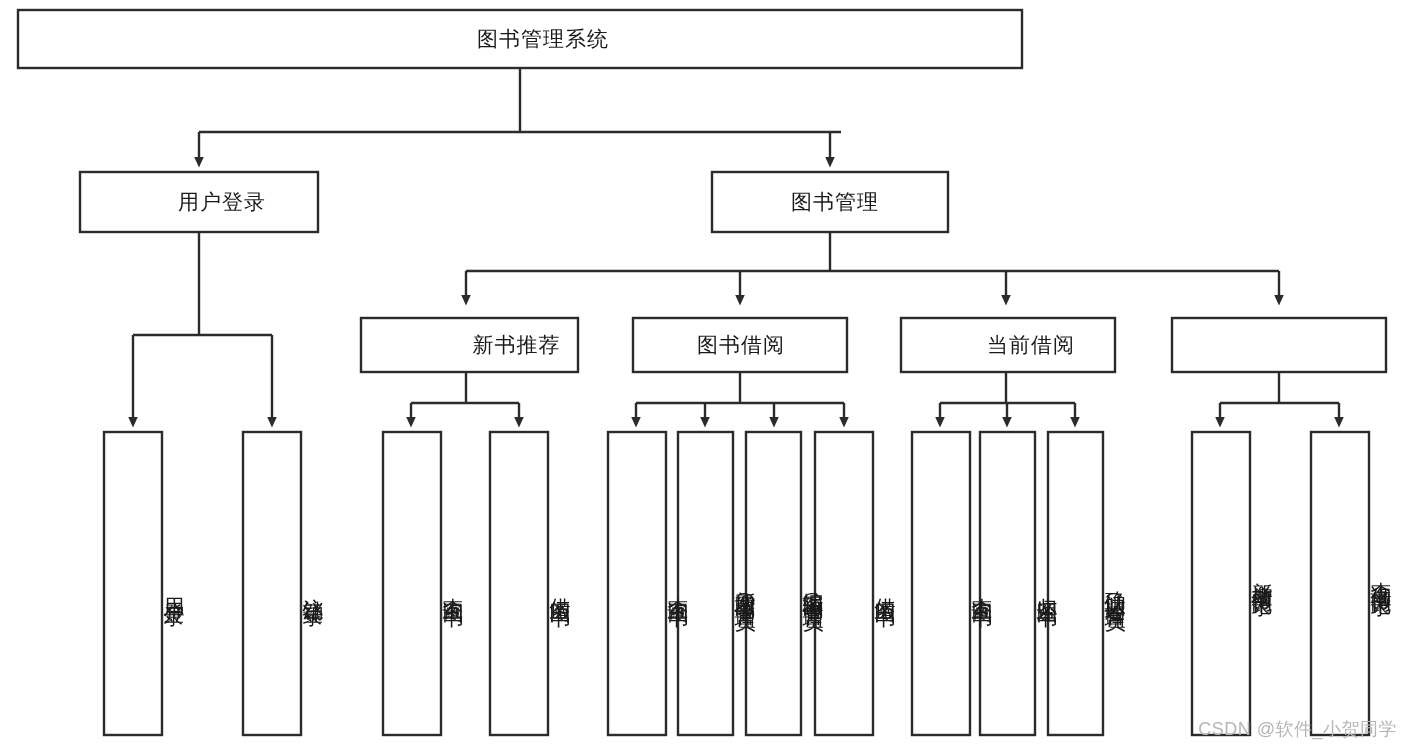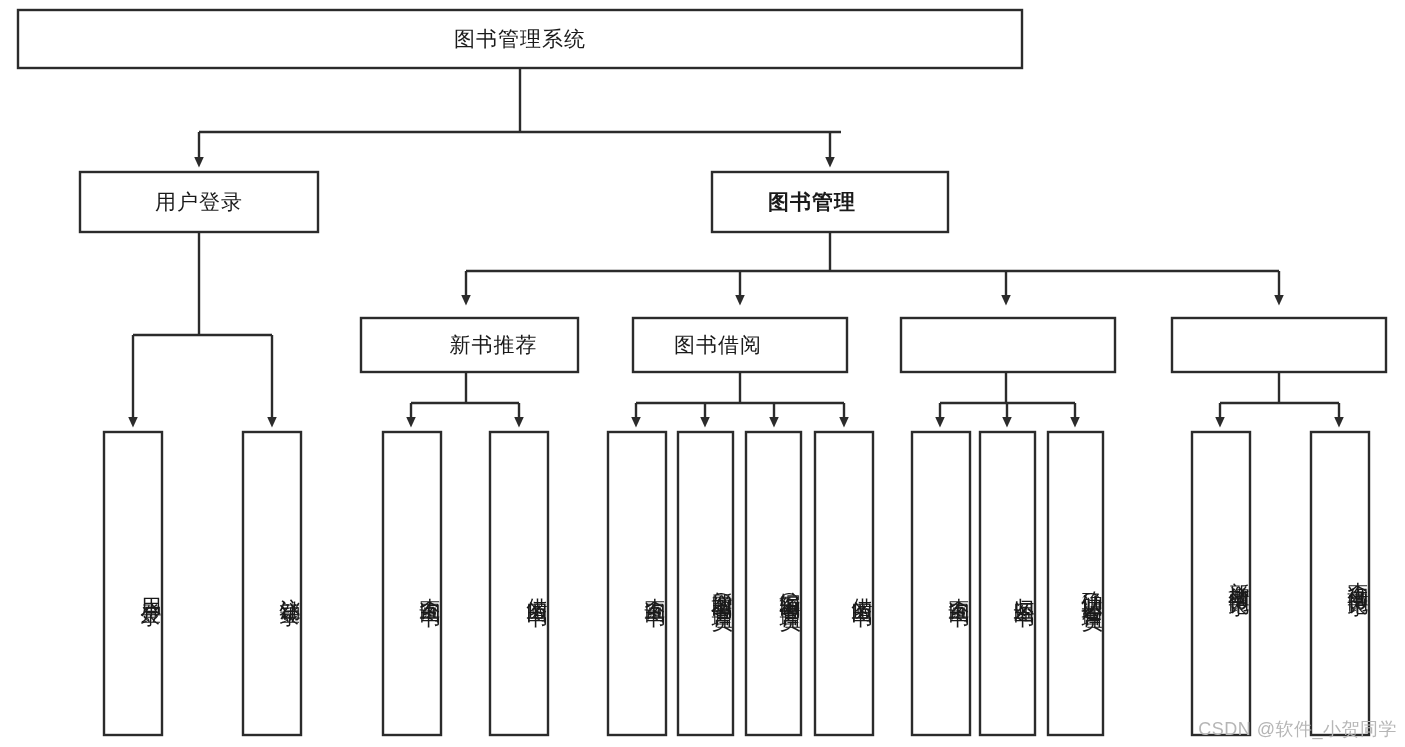--- a/index.html
+++ b/index.html
@@ -38,20 +38,21 @@
   .label {
     position: absolute;
     display: flex;
     align-items: center;
     justify-content: center;
     color: #1a1a1a;
     font-family: "Liberation Sans", "DejaVu Sans", sans-serif;
     text-align: left;
     line-height: 1.05;
     user-select: none;
+    margin-left: 23px;
   }
   .label.horizontal {
     font-size: 21px;
     letter-spacing: 1px;
   }
   .label.vertical {
     writing-mode: vertical-rl;
     text-orientation: upright;
     font-size: 21px;
     letter-spacing: 3px;
@@ -166,24 +167,25 @@
     <rect class="node-box" x="980" y="432" width="55" height="303"></rect>
     <rect class="node-box" x="1048" y="432" width="55" height="303"></rect>
 
     <rect class="node-box" x="1192" y="432" width="58" height="303"></rect>
     <rect class="node-box" x="1311" y="432" width="58" height="303"></rect>
   </svg>
 
   <div class="label horizontal" style="left:18px; top:10px; width:1004px; height:58px;">图书管理系统</div>
 
   <div class="label horizontal" style="left:80px; top:172px; width:238px; height:60px;">用户登录</div>
-  <div class="label horizontal" style="left:712px; top:172px; width:200px; height:60px;font-weight:bold;">图书管理</div>
+  <div class="label horizontal" style="left:712px; top:172px; width:200px; height:60px;">图书管理</div>
 
   <div class="label horizontal" style="left:361px; top:318px; width:217px; height:54px;padding-left:48px;">新书推荐</div>
   <div class="label horizontal" style="left:633px; top:318px; width:170px; height:54px;">图书借阅</div>
+  <div class="label horizontal" style="left:901px; top:318px; width:214px; height:54px;">当前借阅</div>
 
   <div class="label vertical" style="left:104px; top:497px; width:58px; height:175px;">用户登录</div>
   <div class="label vertical" style="left:243px; top:497px; width:58px; height:175px;">注销登录</div>
 
   <div class="label vertical" style="left:383px; top:497px; width:58px; height:175px;">查询图书</div>
   <div class="label vertical" style="left:490px; top:497px; width:58px; height:175px;">借阅图书</div>
 
   <div class="label vertical" style="left:608px; top:497px; width:58px; height:175px;">查询图书</div>
   <div class="label vertical tall" style="left:678px; top:437px; width:55px; height:296px;">新增图书（管理员）</div>
   <div class="label vertical tall" style="left:746px; top:437px; width:55px; height:296px;">编辑图书（管理员）</div>

